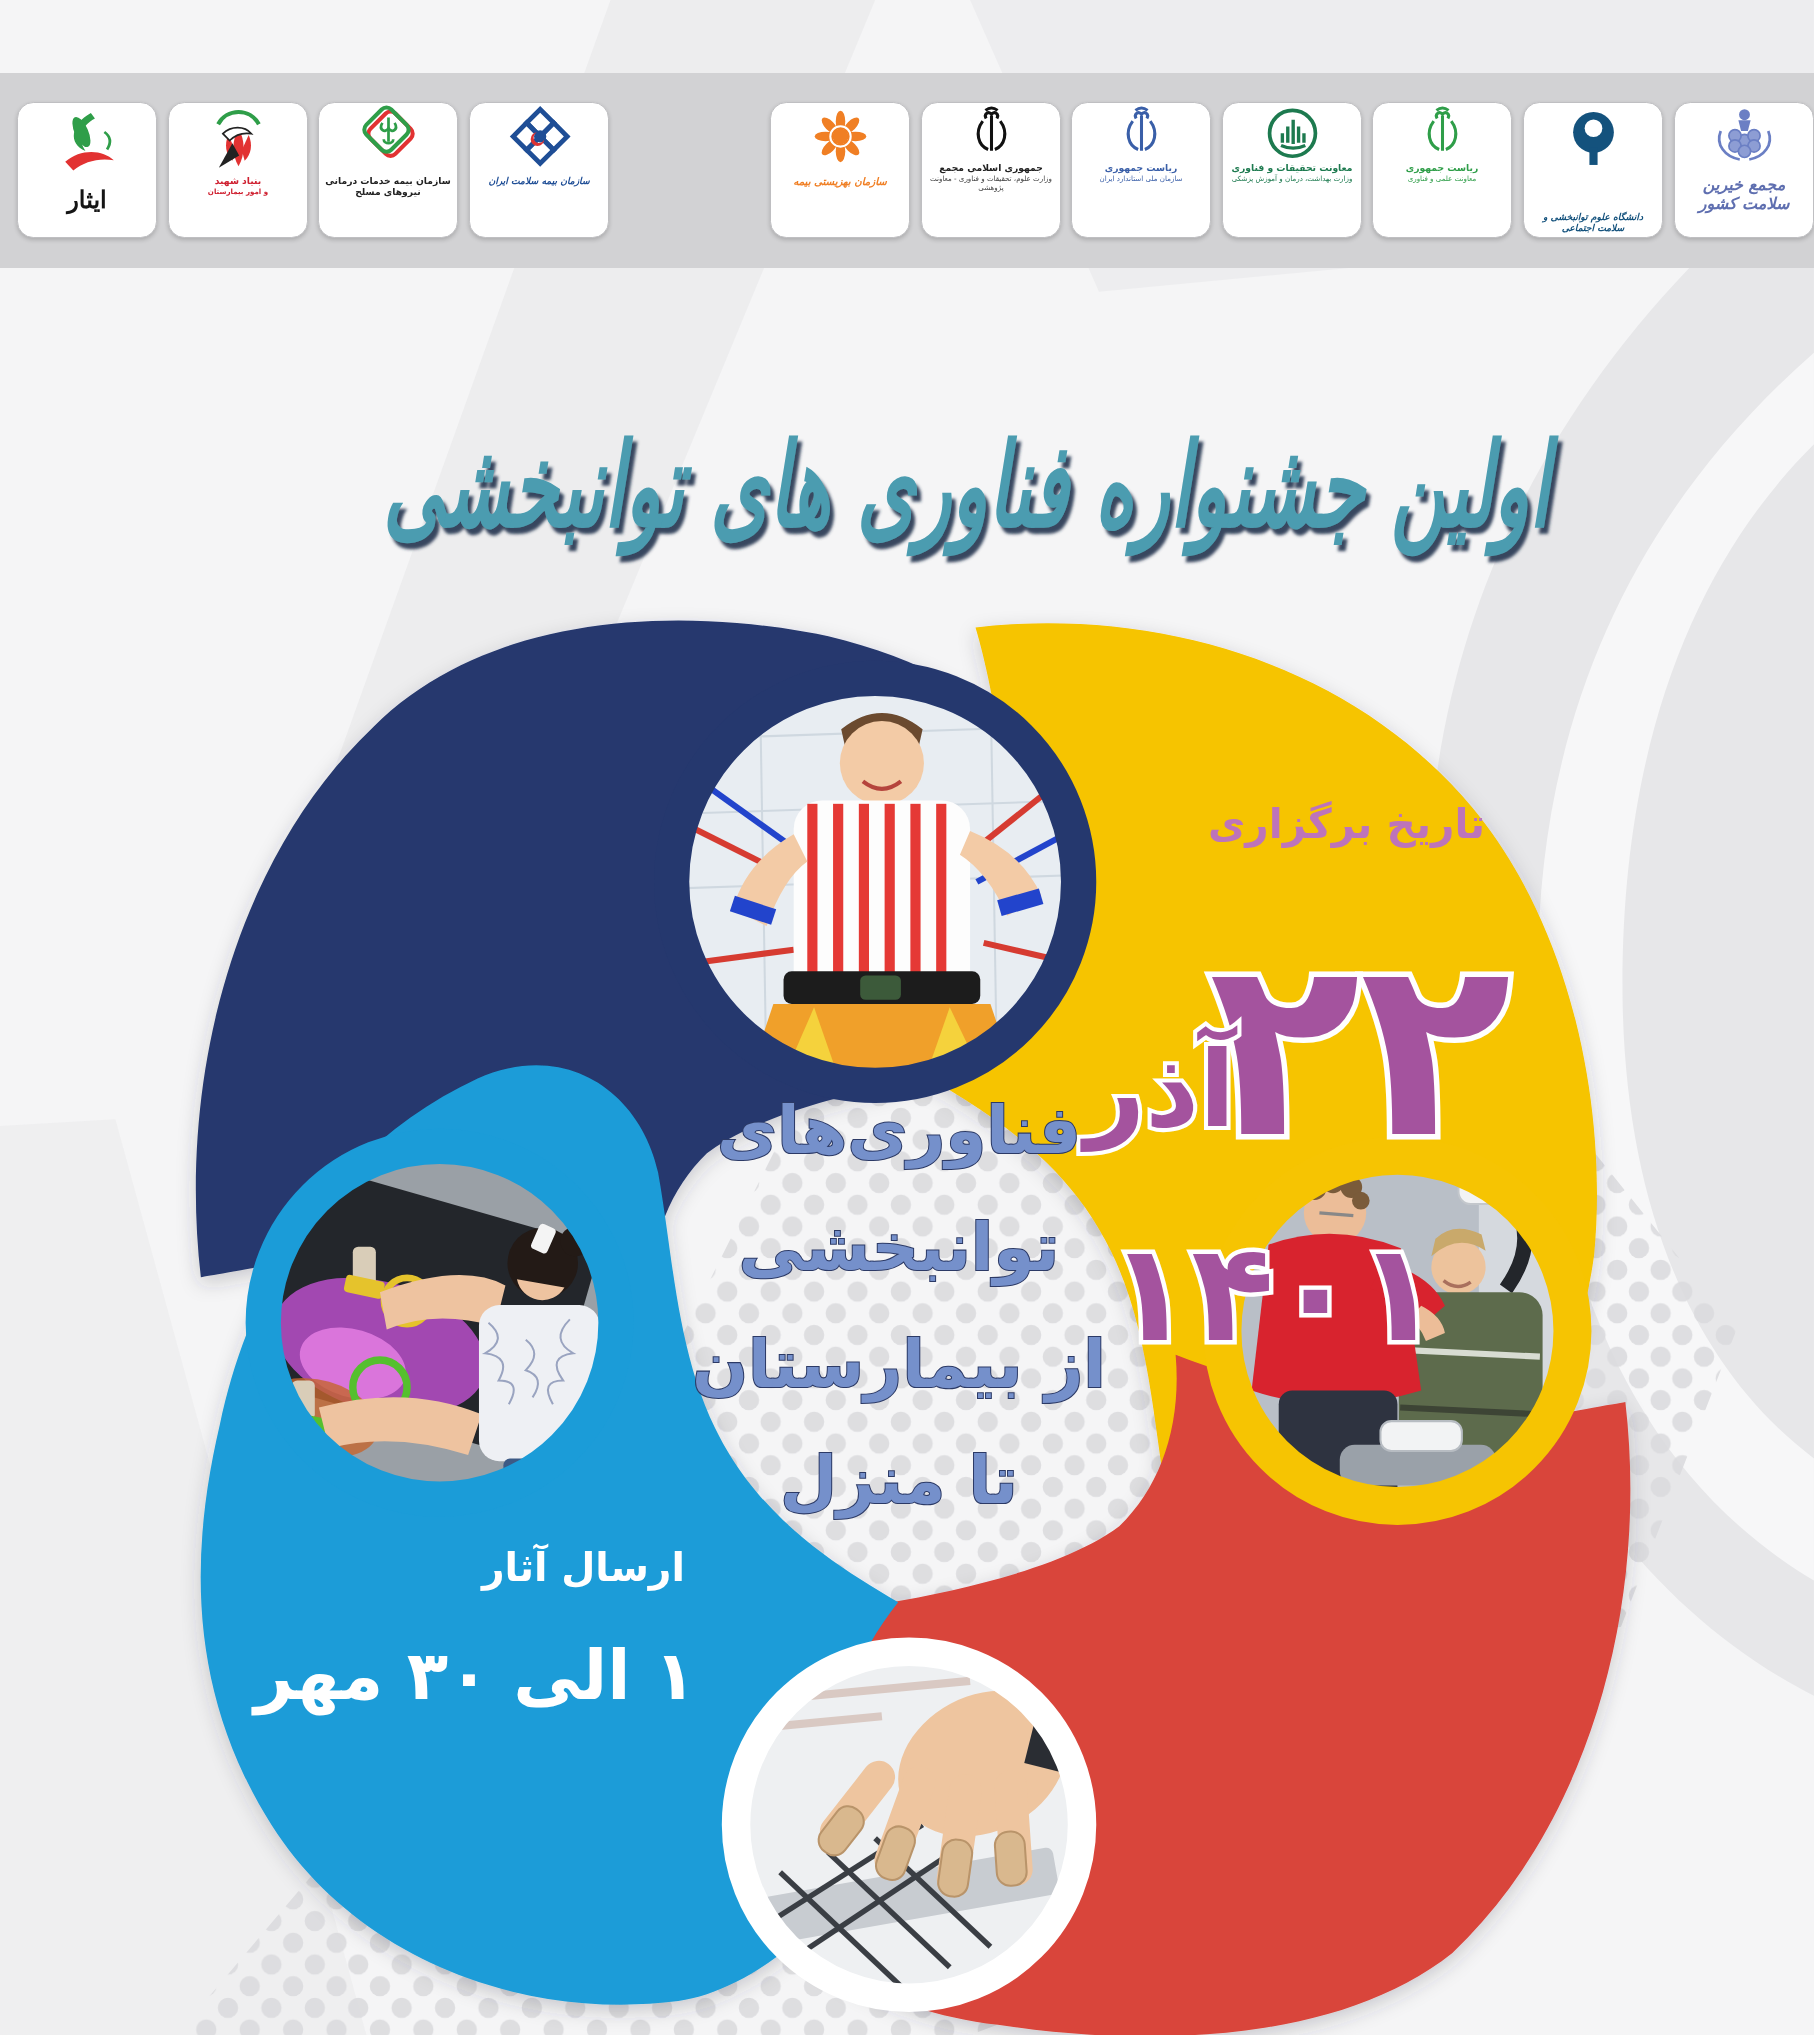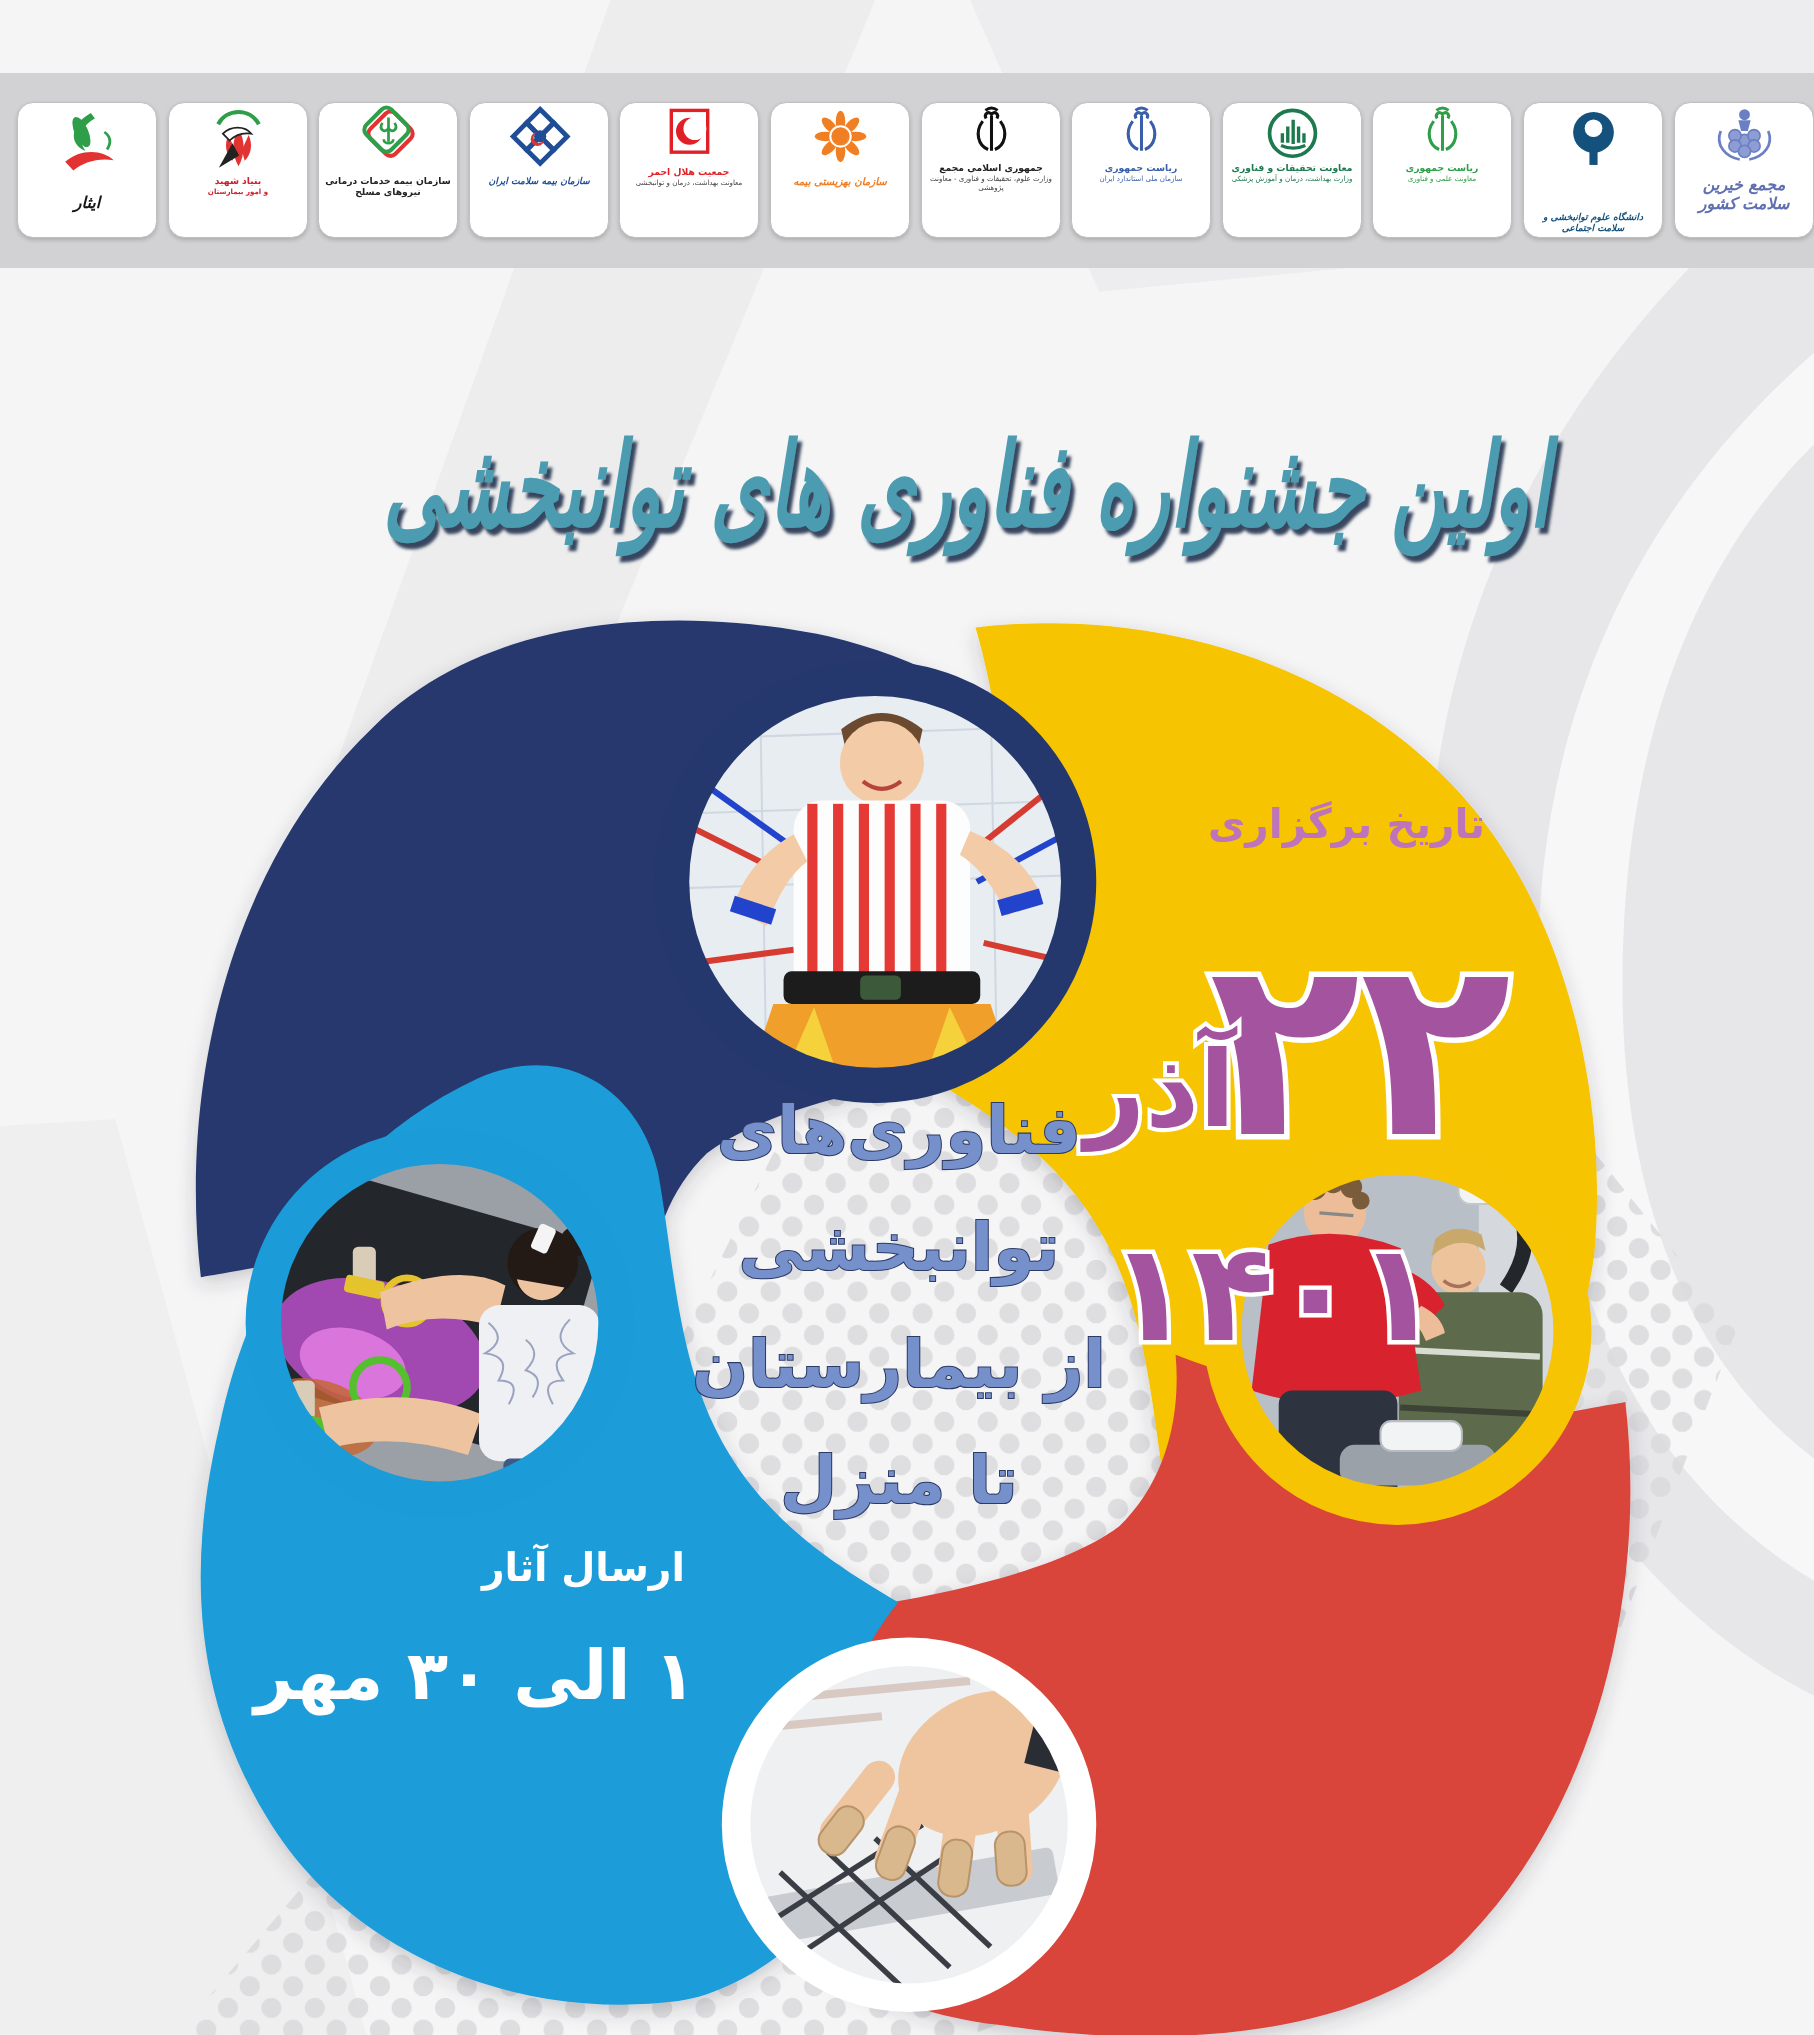--- a/index.html
+++ b/index.html
@@ -11,21 +11,21 @@
   
   .logo-band{position:absolute;left:0;top:73px;width:1814px;height:195px;background:#d2d2d4;}
   .logo-card{
     position:absolute;top:28.5px;width:138px;height:134px;background:#fff;
     border-radius:16.3px;border:0.7px solid #bfbfc2;box-shadow:0 2px 4.1px rgba(0,0,0,.18);
     display:flex;flex-direction:column;align-items:center;overflow:hidden;text-align:center;
   }
   .logo-card svg{flex:0 0 auto;margin-top:2.7px;}
   .cap{font-size:9.2px;font-weight:bold;line-height:1.18;padding:0 4.1px;color:#222;}
   .cap2{font-size:7.1px;line-height:1.15;padding:0 4.1px;color:#444;margin-top:1.4px;}
-  .c1 .cap{font-size:16px;font-style:italic;color:#151515;font-family:"DejaVu Serif",serif;margin-top:8px;}
+  .c1 .cap{font-size:24px;color:#151515;font-family:"DejaVu Serif",serif;}
   .c2 .cap{color:#cf2030;}
   .c4 .cap{color:#1f4e96;font-style:italic;}
   .c5 .cap{color:#e01f26;}
   .c6 .cap{color:#f07f24;font-style:italic;font-size:10.2px;}
   .c8 .cap,.c8 .cap2{color:#3a5fa8;}
   .c9 .cap,.c9 .cap2{color:#1d7a4f;}
   .c10 .cap,.c10 .cap2{color:#2f9e49;}
   .c11 .cap{color:#14527d;font-style:italic;margin-top:36px;}
   .c12 .cap{color:#5f6fb0;font-style:italic;font-size:16px;}
   text{direction:rtl;}
@@ -331,29 +331,20 @@
       <rect x="66" y="10" width="52" height="52" rx="10" fill="none" stroke="#2f9e49" stroke-width="6" transform="rotate(45 92 36)"></rect>
       <g stroke="#2f9e49" stroke-width="4" fill="none">
         <path d="M95 18 v36"></path>
         <path d="M86 26 c-6 10 4 16 9 8 c5 8 15 2 9 -8"></path>
         <path d="M88 50 c0 8 14 8 14 0"></path>
       </g>
     </svg>
     <div class="cap">سازمان بیمه خدمات درمانی نیروهای مسلح</div>
   </div>
 
-  <div class="logo-card c5" style="left:619px">
-    <svg width="129" height="62" viewBox="0 0 190 92">
-      <rect x="68" y="8" width="54" height="62" fill="none" stroke="#e01f26" stroke-width="5"></rect>
-      <circle cx="95" cy="39" r="20" fill="#e01f26"></circle>
-      <circle cx="103" cy="35" r="17" fill="#ffffff"></circle>
-    </svg>
-    <div class="cap">جمعیت هلال احمر</div>
-    <div class="cap2">معاونت بهداشت، درمان و توانبخشی</div>
-  </div>
 
   <div class="logo-card c6" style="left:770px">
     <svg width="129" height="71" viewBox="0 0 190 104">
       <g fill="#f07f24">
         <ellipse cx="95" cy="24" rx="7" ry="16"></ellipse>
         <ellipse cx="95" cy="68" rx="7" ry="16"></ellipse>
         <ellipse cx="73" cy="46" rx="16" ry="7"></ellipse>
         <ellipse cx="117" cy="46" rx="16" ry="7"></ellipse>
         <ellipse cx="79" cy="30" rx="7" ry="15" transform="rotate(-45 79 30)"></ellipse>
         <ellipse cx="111" cy="30" rx="7" ry="15" transform="rotate(45 111 30)"></ellipse>

